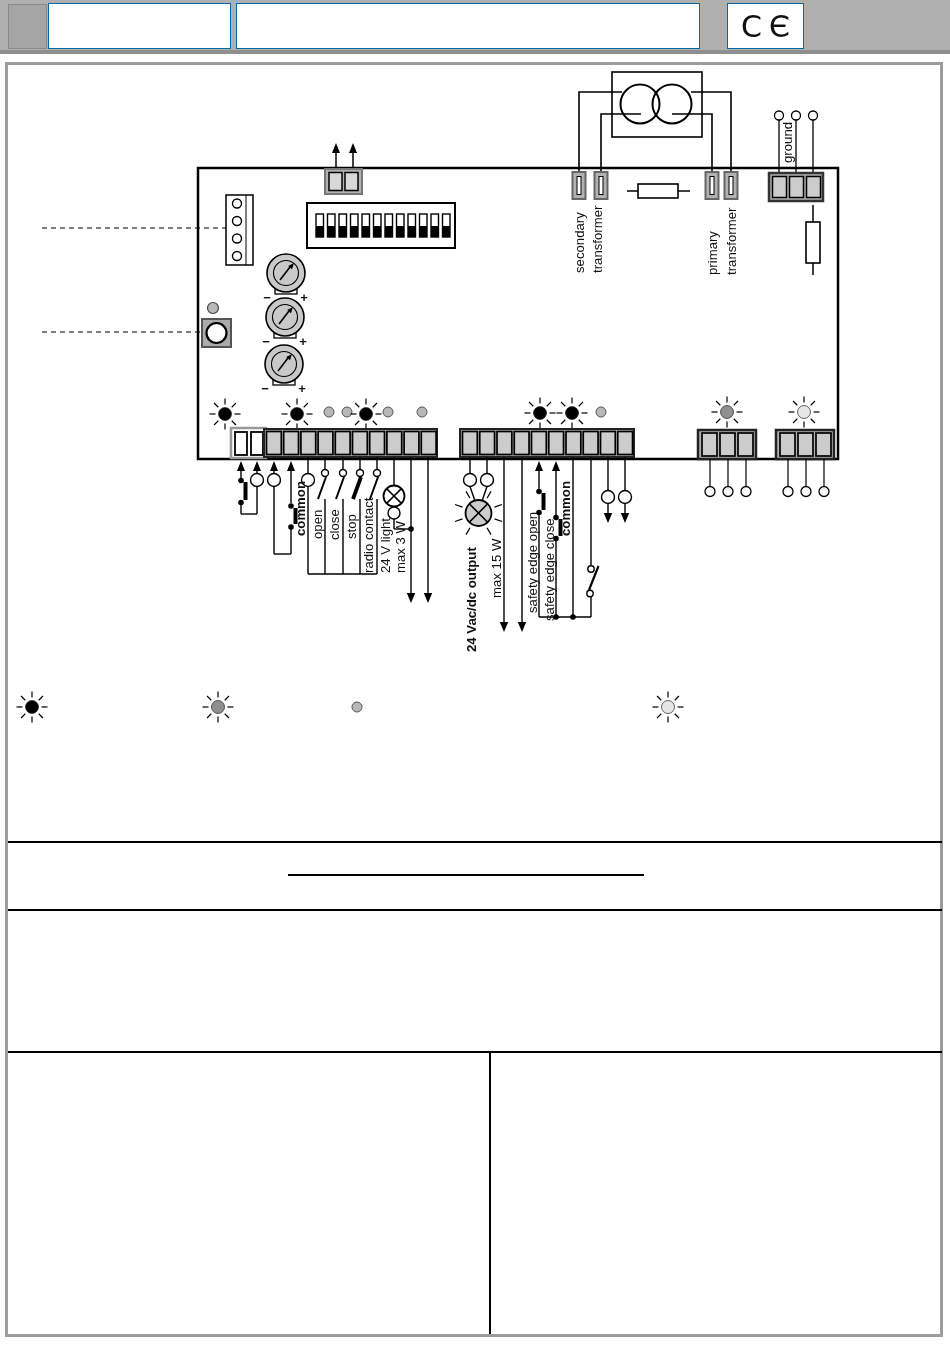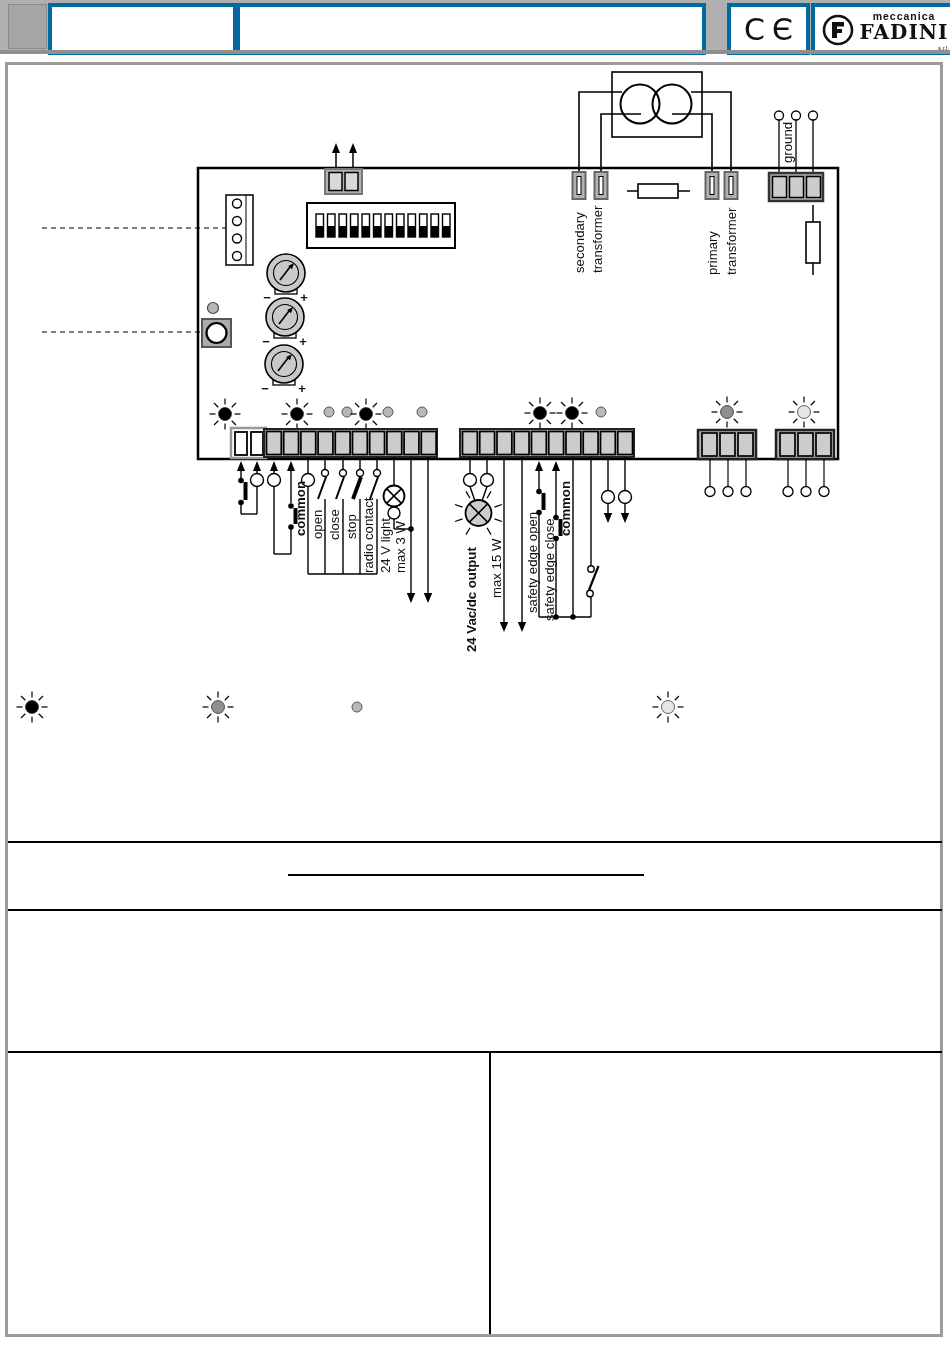--- a/index.html
+++ b/index.html
@@ -5,21 +5,21 @@
   html,body{margin:0;padding:0;}
   body{
     width:950px;height:1359px;position:relative;background:#fff;
     font-family:"Liberation Sans",sans-serif;color:#111;overflow:hidden;
   }
   .abs{position:absolute;}
   
   .header{left:0;top:0;width:950px;height:50px;background:#b0b0b0;}
   .hdr-sep{left:0;top:50px;width:950px;height:4px;background:#8f8f8f;}
   .hdr-square{left:8px;top:4px;width:37px;height:43px;background:#a5a5a5;border:1px solid #8a8a8a;}
-  .hdr-box{background:#fff;border:4px solid #0369a1;}
+  .hdr-box{background:#fff;border:1px solid #0369a1;}
   .hdr-box1{left:48px;top:3px;width:181px;height:44px;}
   .hdr-box2{left:236px;top:3px;width:462px;height:44px;}
   .hdr-ce{left:727px;top:3px;width:75px;height:44px;display:flex;align-items:center;justify-content:center;}
   .ce-text{font-family:"DejaVu Sans",sans-serif;font-size:30px;font-weight:500;letter-spacing:7px;padding-left:7px;color:#111;}
   .hdr-logo{left:811px;top:3px;width:136px;height:44px;}
   .logo-wrap{position:absolute;left:3px;top:3px;width:130px;height:38px;}
   .logo-icon{position:absolute;left:2px;top:2px;}
   .logo-text{position:absolute;left:40px;top:0px;width:92px;text-align:center;}
   .logo-line1{display:block;font-size:10.5px;font-weight:bold;letter-spacing:1px;line-height:12px;}
   .logo-line2{display:block;font-family:"DejaVu Serif",serif;font-size:20px;font-weight:bold;letter-spacing:1px;line-height:21px;}
@@ -41,33 +41,20 @@
 </head>
 <body>
 
 <div class="abs header">
   <div class="abs hdr-square"></div>
   <div class="abs hdr-box hdr-box1"></div>
   <div class="abs hdr-box hdr-box2"></div>
   <div class="abs hdr-box hdr-ce">
     <span class="ce-text">CЄ</span>
   </div>
-  <div class="abs hdr-box hdr-logo">
-    <div class="logo-wrap">
-      <svg class="logo-icon" width="36" height="36" viewBox="-18 -18 36 36">
-        <circle r="14" fill="none" stroke="#111" stroke-width="2.6"></circle>
-        <path d="M-6,-8 h12 v4.5 h-7 v2.5 h5 v4 h-5 v5 h-5 z" fill="#111"></path>
-      </svg>
-      <div class="logo-text">
-        <span class="logo-line1">meccanica</span>
-        <span class="logo-line2">FADINI</span>
-      </div>
-      <span class="logo-suffix">s.r.l.</span>
-    </div>
-  </div>
 </div>
 <div class="abs hdr-sep"></div>
 
 <div class="abs content-box"></div>
 
 <svg class="abs diagram-svg" width="934" height="772" viewBox="8 65 934 772">
   <defs>
     <g id="led-flash">
       <g stroke="#000" stroke-width="1.2">
         <line y1="-9.5" y2="-15.5" transform="rotate(0)"></line>

